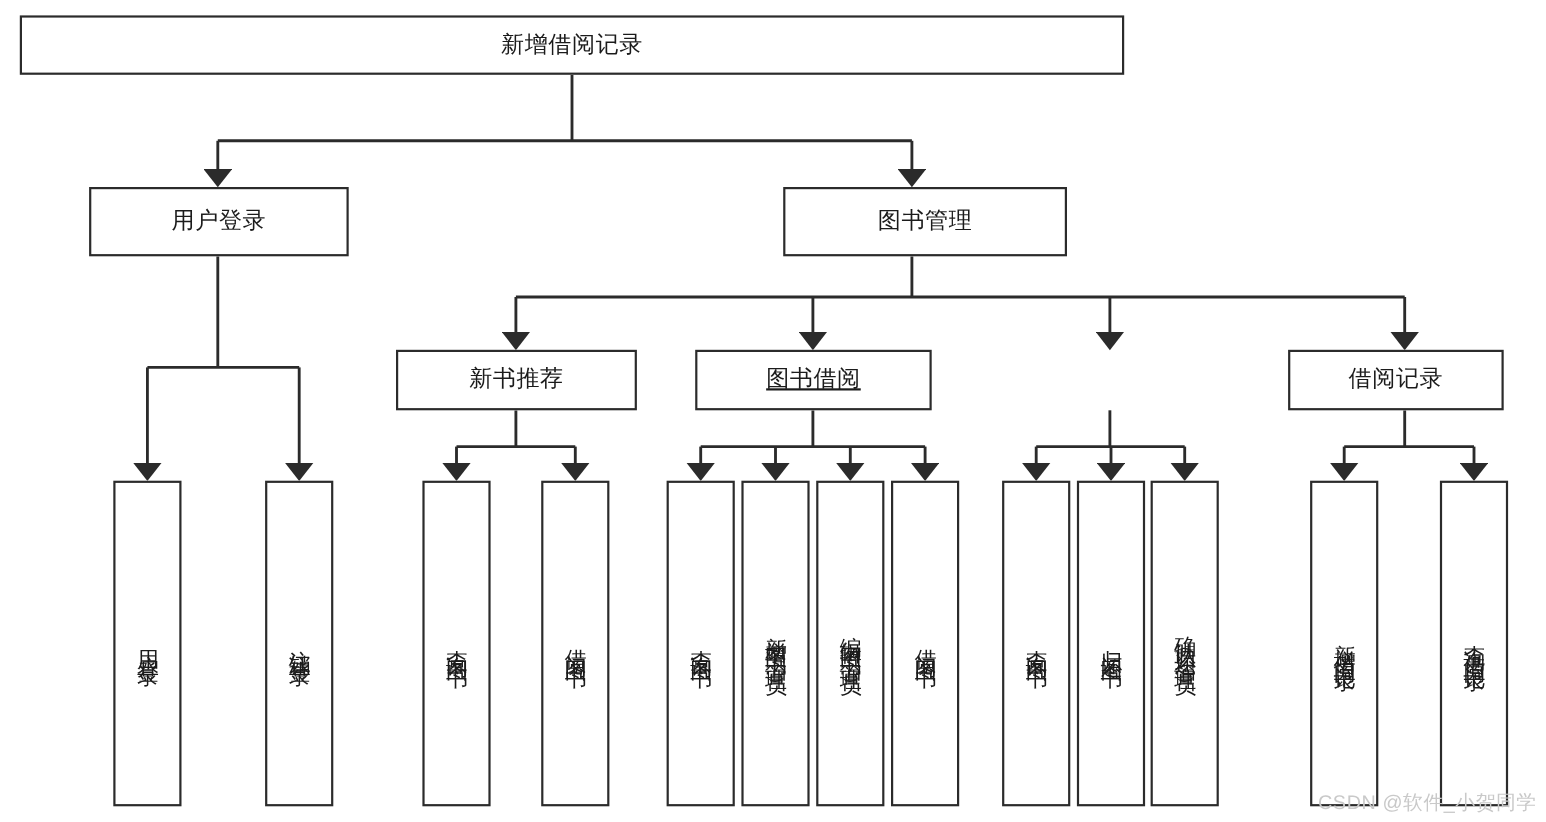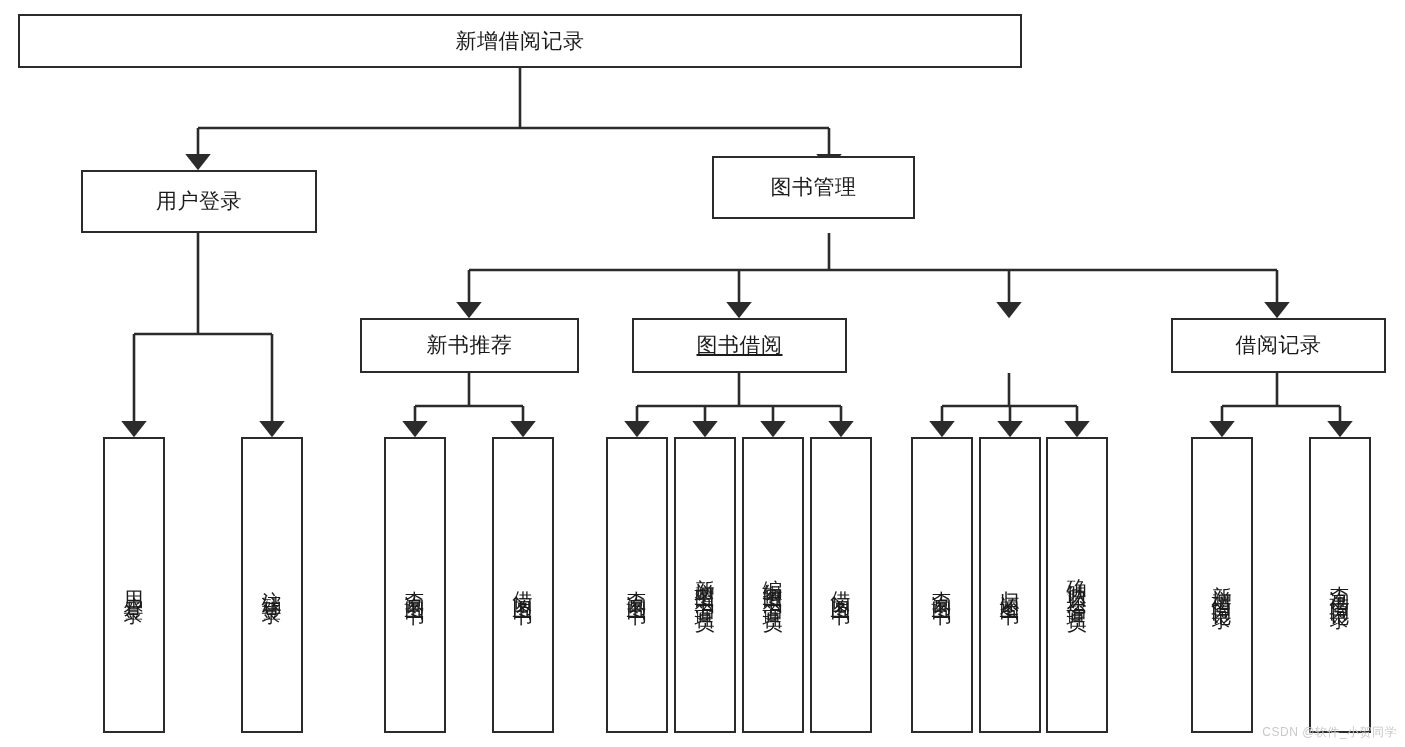--- a/index.html
+++ b/index.html
@@ -60,21 +60,21 @@
     left: 0;
     top: 0;
     width: 1405px;
     height: 747px;
     pointer-events: none;
   }
   .watermark {
     position: absolute;
     right: 8px;
     bottom: 6px;
-    font-size: 12px;
+    font-size: 18px;
     color: #c9c9c9;
     letter-spacing: 0.5px;
     white-space: nowrap;
     user-select: none;
   }
 </style>
 </head>
 <body>
 
 <div id="canvas">
@@ -132,31 +132,31 @@
     </g>
   </svg>
 
   <div class="node horiz" style="left:18px; top:14px; width:1004px; height:54px;">
     <span class="label">新增借阅记录</span>
   </div>
 
   <div class="node horiz" style="left:81px; top:170px; width:236px; height:63px;">
     <span class="label">用户登录</span>
   </div>
-  <div class="node horiz" style="left:712px; top:156px; width:203px; height:63px;">
+  <div class="node horiz" style="left:712px; top:170px; width:258px; height:63px;">
     <span class="label">图书管理</span>
   </div>
 
   <div class="node horiz" style="left:360px; top:318px; width:219px; height:55px;">
     <span class="label">新书推荐</span>
   </div>
   <div class="node horiz" style="left:632px; top:318px; width:215px; height:55px;text-decoration:underline;">
     <span class="label">图书借阅</span>
   </div>
-  <div class="node horiz" style="left:1171px; top:318px; width:215px; height:55px;">
+  <div class="node horiz" style="left:1171px; top:318px; width:196px; height:55px;">
     <span class="label">借阅记录</span>
   </div>
 
   <div class="node vert" style="left:103px; top:437px; width:62px; height:296px;">
     <span class="label">用户登录</span>
   </div>
   <div class="node vert" style="left:241px; top:437px; width:62px; height:296px;">
     <span class="label">注销登录</span>
   </div>
 

